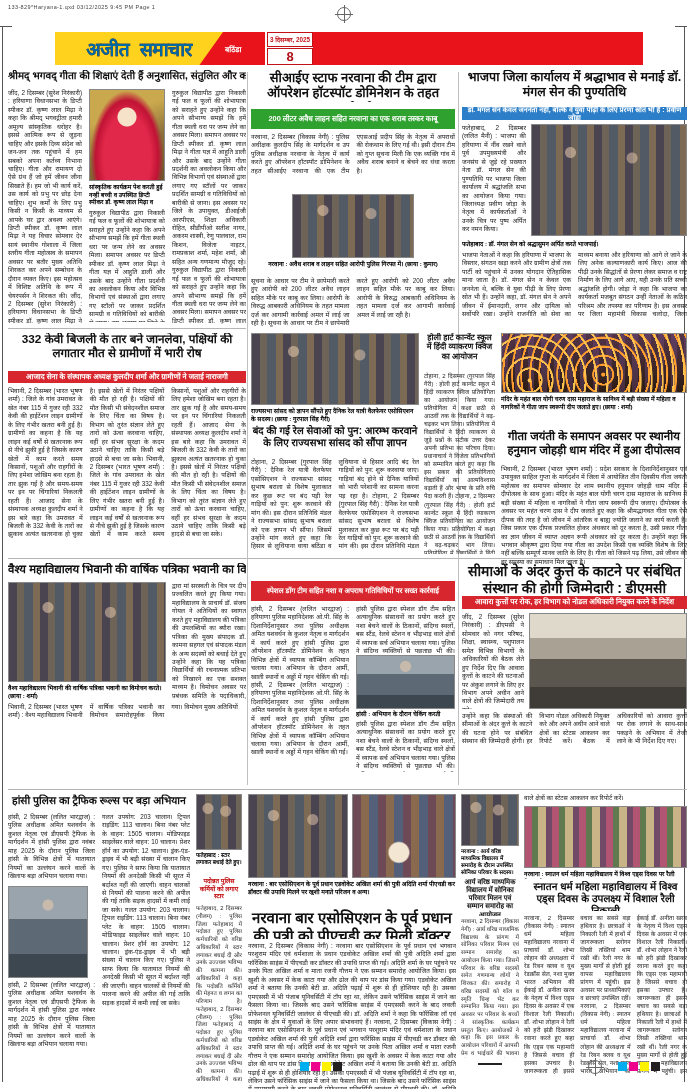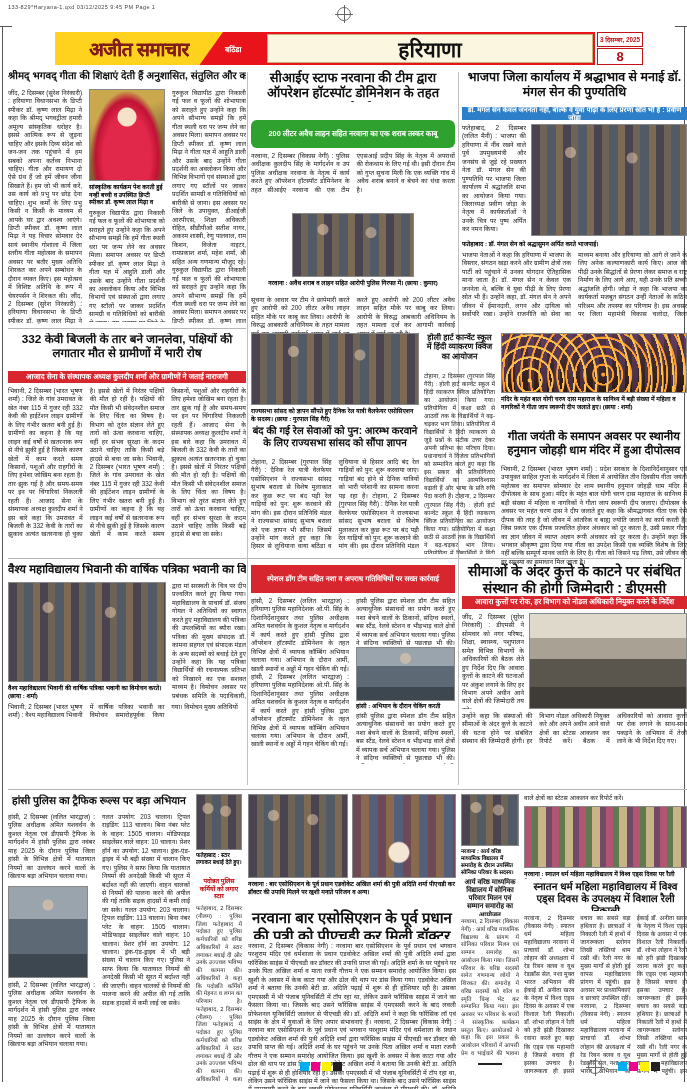--- a/index.html
+++ b/index.html
@@ -12,21 +12,21 @@
   .regmark{width:12px;height:12px;border:1px solid #666;border-radius:50%;}
   .regmark:before,.regmark:after{content:"";position:absolute;background:#666;}
   .regmark:before{left:50%;top:-3px;width:1px;height:18px;}
   .regmark:after{top:50%;left:-3px;height:1px;width:18px;}
   .cmyk{display:flex;gap:2px;}
   .cmyk span{width:9px;height:9px;display:block;}
   
   .mast{background:#e8131b;display:flex;align-items:stretch;}
   .logo{position:relative;background:#ffd21e;clip-path:polygon(0 0,100% 0,86% 100%,0 100%);
         width:168px;display:flex;align-items:center;justify-content:center;}
-  .logo .nm{color:#7f1d1d;font-weight:bold;font-size:19px;letter-spacing:-0.5px;text-shadow:0 0 0.5px #7e0000;}
+  .logo .nm{color:#0369a1;font-weight:bold;font-size:19px;letter-spacing:-0.5px;text-shadow:0 0 0.5px #7e0000;font-family:Liberation Mono, monospace;}
   .edition{color:#fff;font-size:7.5px;font-weight:bold;align-self:center;margin-left:2px;width:40px;}
   .section-panel{flex:1;background:#fbf6df;border:1px solid #c7b27a;margin:2px 2px;display:flex;align-items:center;justify-content:center;}
   .section-panel .sec{font-size:21px;font-weight:bold;color:#111;}
   .datebox{width:46px;background:#fff;border-left:2px solid #fff;display:flex;flex-direction:column;}
   .datebox .dt{flex:0 0 13px;border:1px solid #c21218;color:#c21218;font-size:6.3px;font-weight:bold;
                display:flex;align-items:center;justify-content:center;white-space:nowrap;overflow:hidden;}
   .datebox .pg{flex:1;border:1.5px solid #c21218;margin-top:1px;color:#b01116;font-size:13px;font-weight:bold;
                display:flex;align-items:center;justify-content:center;}
   
   .hl{font-weight:bold;color:#101010;text-align:center;line-height:1.18;overflow:hidden;}
@@ -83,23 +83,20 @@
   <div class="abs edgeline" style="left:2px;top:26px;width:1px;height:1056px;"></div>
   <div class="abs edgeline" style="left:684px;top:26px;width:1px;height:1056px;"></div>
   <div class="abs edgeline" style="left:0px;top:26px;width:12px;height:1px;"></div>
   <div class="abs edgeline" style="left:675px;top:26px;width:12px;height:1px;"></div>
 
   <div class="abs mast" style="left:55px;top:32px;width:588px;height:33px;">
     <div class="logo">
       <span class="nm">अजीत समाचार</span>
     </div>
     <span class="edition">बठिंडा</span>
-    <div class="section-panel">
-      <span class="sec">हरियाणा</span>
-    </div>
     <div class="datebox">
       <div class="dt">3 दिसम्बर, 2025</div>
       <div class="pg">8</div>
     </div>
   </div>
 
   <div class="abs rule-h" style="left:8px;top:328px;width:238px;"></div>
   <div class="abs rule-h" style="left:8px;top:558px;width:679px;"></div>
   <div class="abs rule-h" style="left:8px;top:789px;width:679px;"></div>
   <div class="abs rule-v" style="left:247px;top:72px;height:713px;"></div>
@@ -113,21 +110,21 @@
         <div class="photo ph-dancer" style="width:76px;height:92px;"></div>
         <div class="cap" style="margin-top:2px;height:24px;">सांस्कृतिक कार्यक्रम पेश करती हुई नन्हीं बच्ची व उपस्थित डिप्टी स्पीकर डॉ. कृष्ण लाल मिढ़ा व अन्य।</div>
         <div class="bodytxt" style="height:113px;margin-top:2px;">गुरुकुल विद्यापीठ द्वारा निकाली गई फल व फूलों की शोभायात्रा को सराहते हुए उन्होंने कहा कि अपने सौभाग्य समझें कि हमें गीता स्थली धरा पर जन्म लेने का अवसर मिला। समापन अवसर पर डिप्टी स्पीकर डॉ. कृष्ण लाल मिढ़ा ने गीता यज्ञ में आहुति डाली और उसके बाद उन्होंने गीता प्रदर्शनी का अवलोकन किया और विभिन्न विभागों एवं संस्थाओं द्वारा लगाए गए स्टॉलों पर जाकर प्रदर्शित सामग्री व गतिविधियों को बारीकी से जाना। इस अवसर पर जिले के उपायुक्त, डीआईजी आरपीएस, शिक्षा अधिकारी रोहित, सीडीपीओ सतीश नागर, अकरम शास्त्री, रेणु पालवाल, राम किशन, विजेता नाइटर, रामप्रकाश शर्मा, महेश शर्मा, श्री सहित अन्य गणमान्य मौजूद रहे।</div>
       </div>
       <div class="bodytxt" style="width:74px;height:235px;">गुरुकुल विद्यापीठ द्वारा निकाली गई फल व फूलों की शोभायात्रा को सराहते हुए उन्होंने कहा कि अपने सौभाग्य समझें कि हमें गीता स्थली धरा पर जन्म लेने का अवसर मिला। समापन अवसर पर डिप्टी स्पीकर डॉ. कृष्ण लाल मिढ़ा ने गीता यज्ञ में आहुति डाली और उसके बाद उन्होंने गीता प्रदर्शनी का अवलोकन किया और विभिन्न विभागों एवं संस्थाओं द्वारा लगाए गए स्टॉलों पर जाकर प्रदर्शित सामग्री व गतिविधियों को बारीकी से जाना। इस अवसर पर जिले के उपायुक्त, डीआईजी आरपीएस, शिक्षा अधिकारी रोहित, सीडीपीओ सतीश नागर, अकरम शास्त्री, रेणु पालवाल, राम किशन, विजेता नाइटर, रामप्रकाश शर्मा, महेश शर्मा, श्री सहित अन्य गणमान्य मौजूद रहे। गुरुकुल विद्यापीठ द्वारा निकाली गई फल व फूलों की शोभायात्रा को सराहते हुए उन्होंने कहा कि अपने सौभाग्य समझें कि हमें गीता स्थली धरा पर जन्म लेने का अवसर मिला। समापन अवसर पर डिप्टी स्पीकर डॉ. कृष्ण लाल मिढ़ा ने गीता यज्ञ में आहुति डाली और उसके बाद उन्होंने गीता प्रदर्शनी का अवलोकन किया और विभिन्न विभागों एवं संस्थाओं द्वारा लगाए गए स्टॉलों पर जाकर प्रदर्शित सामग्री व गतिविधियों को बारीकी से जाना। इस अवसर पर जिले के उपायुक्त, डीआईजी आरपीएस, शिक्षा अधिकारी रोहित, सीडीपीओ सतीश नागर, अकरम शास्त्री, रेणु पालवाल, राम किशन, विजेता नाइटर, रामप्रकाश शर्मा, महेश शर्मा, श्री सहित अन्य गणमान्य मौजूद रहे।</div>
     </div>
   </div>
 
   <div class="abs" style="left:251px;top:70px;width:204px;height:256px;">
     <div class="hl" style="font-size:13px;height:32px;">सीआईए स्टाफ नरवाना की टीम द्वारा ऑपरेशन हॉटस्पॉट डोमिनेशन के तहत कार्रवाई</div>
-    <div class="bar green" style="height:28px;font-size:7.4px;margin-top:18px;border-radius:6px;">200 लीटर अवैध लाहन सहित नरवाना का एक शराब तस्कर काबू</div>
+    <div class="bar green" style="height:20px;font-size:7.4px;margin-top:7px;">200 लीटर अवैध लाहन सहित नरवाना का एक शराब तस्कर काबू</div>
     <div class="bodytxt" style="margin-top:4px;height:58px;column-count:2;column-gap:7px;">नरवाना, 2 दिसम्बर (विकास नेगी) : पुलिस अधीक्षक कुलदीप सिंह के मार्गदर्शन व उप पुलिस अधीक्षक नरवाना के नेतृत्व में कार्य करते हुए ऑपरेशन हॉटस्पॉट डोमिनेशन के तहत सीआईए नरवाना की एक टीम एएसआई प्रदीप सिंह के नेतृत्व में अपराधों की रोकथाम के लिए गई थी। इसी दौरान टीम को गुप्त सूचना मिली कि एक व्यक्ति गांव में अवैध शराब बनाने व बेचने का धंधा करता है।</div>
     <div class="photo ph-crowd" style="width:122px;height:64px;margin:3px auto 0;"></div>
     <div class="cap" style="margin-top:2px;height:15px;text-align:center;">नरवाना : अवैध शराब व लाहन सहित आरोपी पुलिस गिरफ्त में। (छाया : कुमार)</div>
     <div class="bodytxt" style="margin-top:2px;height:56px;column-count:2;column-gap:7px;">सूचना के आधार पर टीम ने छापेमारी करते हुए आरोपी को 200 लीटर अवैध लाहन सहित मौके पर काबू कर लिया। आरोपी के विरुद्ध आबकारी अधिनियम के तहत मामला दर्ज कर आगामी कार्रवाई अमल में लाई जा रही है। सूचना के आधार पर टीम ने छापेमारी करते हुए आरोपी को 200 लीटर अवैध लाहन सहित मौके पर काबू कर लिया। आरोपी के विरुद्ध आबकारी अधिनियम के तहत मामला दर्ज कर आगामी कार्रवाई अमल में लाई जा रही है।</div>
   </div>
 
   <div class="abs" style="left:462px;top:70px;width:225px;height:256px;">
     <div class="hl" style="font-size:12.5px;height:35px;">भाजपा जिला कार्यालय में श्रद्धाभाव से मनाई डॉ. मंगल सेन की पुण्यतिथि</div>
     <div class="bar blue" style="height:13px;font-size:7px;margin-top:2px;">डॉ. मंगल सेन केवल जननेता नहीं, बल्कि वे युवा पीढ़ी के लिए प्रेरणा स्रोत भी हैं : प्रवीण जोड़ा</div>
     <div class="colrow" style="margin-top:4px;gap:5px;">
@@ -169,21 +166,21 @@
       <div style="width:158px;">
         <div class="photo ph-crowd" style="width:158px;height:100px;"></div>
         <div class="cap" style="margin-top:2px;height:15px;">वैश्य महाविद्यालय भिवानी की वार्षिक पत्रिका भवानी का विमोचन करते। (छाया : शर्मा)</div>
       </div>
       <div class="bodytxt" style="width:74px;height:118px;">द्वारा मां सरस्वती के चित्र पर दीप प्रज्वलित करते हुए किया गया। महाविद्यालय के प्राचार्य डॉ. संजय गोयल ने अतिथियों का स्वागत करते हुए महाविद्यालय की पत्रिका की उपलब्धियों का ब्यौरा रखा। पत्रिका की मुख्य संपादक डॉ. कामना सहगल एवं संपादक मंडल के अन्य सदस्यों को बधाई देते हुए उन्होंने कहा कि यह पत्रिका विद्यार्थियों की रचनात्मक प्रतिभा को निखारने का एक सशक्त माध्यम है। विमोचन अवसर पर प्रबंधक समिति के पदाधिकारी, प्राध्यापकगण एवं विद्यार्थी उपस्थित रहे।</div>
     </div>
     <div class="bodytxt" style="margin-top:3px;height:80px;column-count:3;column-gap:7px;">भिवानी, 2 दिसम्बर (भारत भूषण शर्मा) : वैश्य महाविद्यालय भिवानी में वार्षिक पत्रिका भवानी का विमोचन समारोहपूर्वक किया गया। विमोचन मुख्य अतिथियों</div>
   </div>
 
   <div class="abs" style="left:251px;top:563px;width:204px;height:222px;">
-    <div class="bar red" style="height:28px;font-size:7.2px;margin-top:2px;">स्पेशल डॉग टीम सहित नशा व अपराध गतिविधियों पर सख्त कार्रवाई</div>
+    <div class="bar red" style="height:20px;font-size:7.2px;margin-top:18px;">स्पेशल डॉग टीम सहित नशा व अपराध गतिविधियों पर सख्त कार्रवाई</div>
     <div class="colrow" style="margin-top:4px;gap:7px;">
       <div class="bodytxt" style="width:98px;height:169px;">हांसी, 2 दिसम्बर (ललित भारद्वाज) : हरियाणा पुलिस महानिदेशक ओ.पी. सिंह के दिशानिर्देशानुसार तथा पुलिस अधीक्षक अमित यशवर्धन के कुशल नेतृत्व व मार्गदर्शन में कार्य करते हुए हांसी पुलिस द्वारा ऑपरेशन हॉटस्पॉट डोमिनेशन के तहत विभिन्न क्षेत्रों में व्यापक कॉम्बिंग अभियान चलाया गया। अभियान के दौरान आर्मी, खाली स्थानों व अड्डों में गहन चेकिंग की गई। हांसी, 2 दिसम्बर (ललित भारद्वाज) : हरियाणा पुलिस महानिदेशक ओ.पी. सिंह के दिशानिर्देशानुसार तथा पुलिस अधीक्षक अमित यशवर्धन के कुशल नेतृत्व व मार्गदर्शन में कार्य करते हुए हांसी पुलिस द्वारा ऑपरेशन हॉटस्पॉट डोमिनेशन के तहत विभिन्न क्षेत्रों में व्यापक कॉम्बिंग अभियान चलाया गया। अभियान के दौरान आर्मी, खाली स्थानों व अड्डों में गहन चेकिंग की गई।</div>
       <div style="width:99px;height:169px;overflow:hidden;">
         <div class="bodytxt" style="height:48px;">हांसी पुलिस द्वारा स्पेशल डॉग टीम सहित अत्याधुनिक संसाधनों का प्रयोग करते हुए नशा बेचने वालों के ठिकानों, संदिग्ध स्थलों, बस स्टैंड, रेलवे स्टेशन व भीड़भाड़ वाले क्षेत्रों में व्यापक सर्च अभियान चलाया गया। पुलिस ने संदिग्ध व्यक्तियों से पूछताछ भी की। अभियान का मुख्य उद्देश्य अपराध व नशे की गतिविधियों पर अंकुश लगाना तथा आमजन में सुरक्षा की भावना को मजबूत करना रहा। इस दौरान अनेक इलाकों के लोग मौजूद रहे।</div>
         <div class="photo ph-police" style="width:99px;height:54px;margin-top:2px;"></div>
         <div class="cap" style="height:8px;margin-top:1px;">हांसी : अभियान के दौरान चेकिंग करती पुलिस टीम।</div>
         <div class="bodytxt" style="height:52px;margin-top:2px;">हांसी पुलिस द्वारा स्पेशल डॉग टीम सहित अत्याधुनिक संसाधनों का प्रयोग करते हुए नशा बेचने वालों के ठिकानों, संदिग्ध स्थलों, बस स्टैंड, रेलवे स्टेशन व भीड़भाड़ वाले क्षेत्रों में व्यापक सर्च अभियान चलाया गया। पुलिस ने संदिग्ध व्यक्तियों से पूछताछ भी की। अभियान का मुख्य उद्देश्य अपराध व नशे की गतिविधियों पर अंकुश लगाना तथा आमजन में सुरक्षा की भावना को मजबूत करना रहा। इस दौरान अनेक इलाकों के लोग मौजूद रहे।</div>
       </div>
     </div>
   </div>

